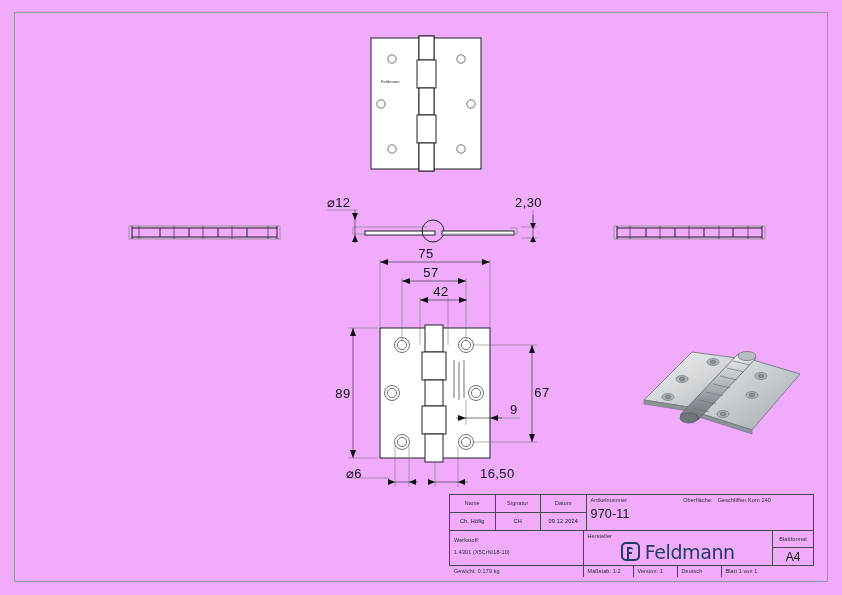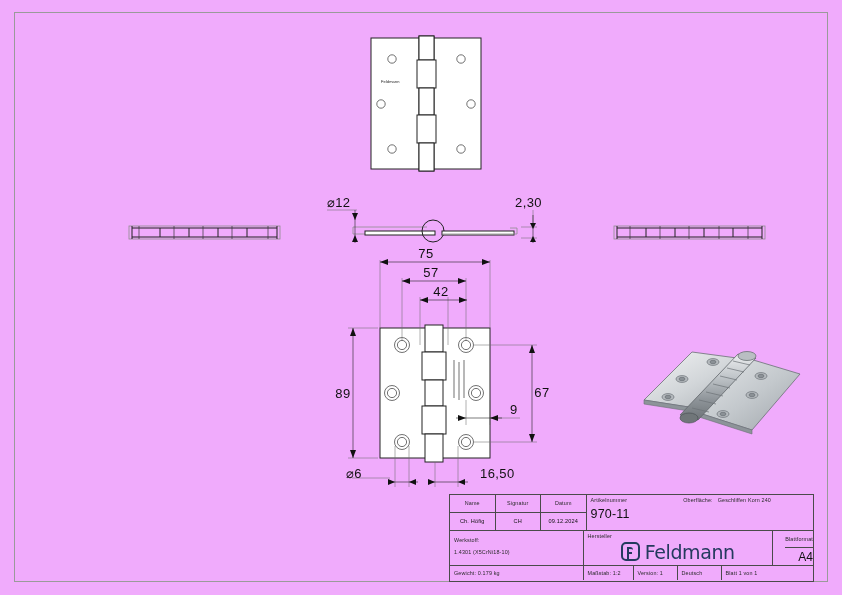--- a/index.html
+++ b/index.html
@@ -24,21 +24,21 @@
   .dim{stroke:#222;fill:none;stroke-width:0.6;}
   .ext{stroke:#6e6e6e;fill:none;stroke-width:0.55;}
   .face{fill:#ffffff;stroke:#222;stroke-width:1;}
   .dtxt{
     font-family:"Liberation Sans", sans-serif;
     font-size:13px;fill:#111;letter-spacing:.4px;
   }
 
   
   .tb{
-    position:absolute;left:449px;top:494px;width:365px;height:88px;
+    position:absolute;left:449px;top:494px;width:365px;height:72px;
     border:1px solid #4a4a4a;box-sizing:border-box;
     display:flex;flex-direction:column;
     font-size:5.6px;
   }
   .tb-row{display:flex;box-sizing:border-box;}
   .tb-r1{height:36px;border-bottom:1px solid #4a4a4a;}
   .tb-r2{height:35px;border-bottom:1px solid #4a4a4a;}
   .tb-r3{height:14px;}
   .cell{box-sizing:border-box;position:relative;padding:2px 4px;}
   .bx{border-right:1px solid #4a4a4a;}
@@ -409,21 +409,21 @@
         <div class="lbl" style="margin-top:4px;">Werkstoff:</div>
         <div class="lbl" style="margin-top:5px;">1.4301 (X5CrNi18-10)</div>
       </div>
       <div class="cell bx" style="flex:1;">
         <div class="lbl">Hersteller</div>
         <div class="logo" style="justify-content:center;margin-top:1px;">
           <div class="logo-mark"></div>
           <div class="logo-word">Feldmann</div>
         </div>
       </div>
-      <div class="hdrcell" style="width:40px;align-items:flex-end;">
+      <div class="hdrcell" style="width:40px;">
         <div class="top lbl">Blattformat</div>
         <div class="bot a4">A4</div>
       </div>
     </div>
 
     <div class="tb-row tb-r3">
       <div class="cell bx lbl" style="width:133.5px;">Gewicht: 0.179 kg</div>
       <div class="cell bx lbl" style="width:50px;">Maßstab: 1:2</div>
       <div class="cell bx lbl" style="width:44px;">Version: 1</div>
       <div class="cell bx lbl" style="width:44px;">Deutsch</div>

